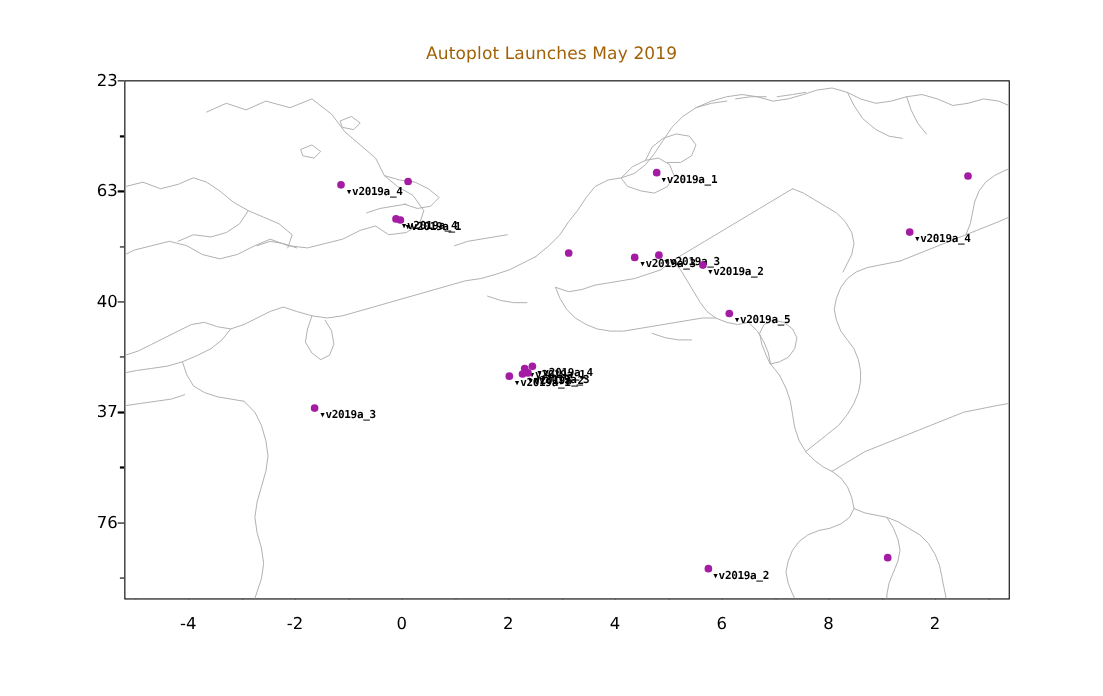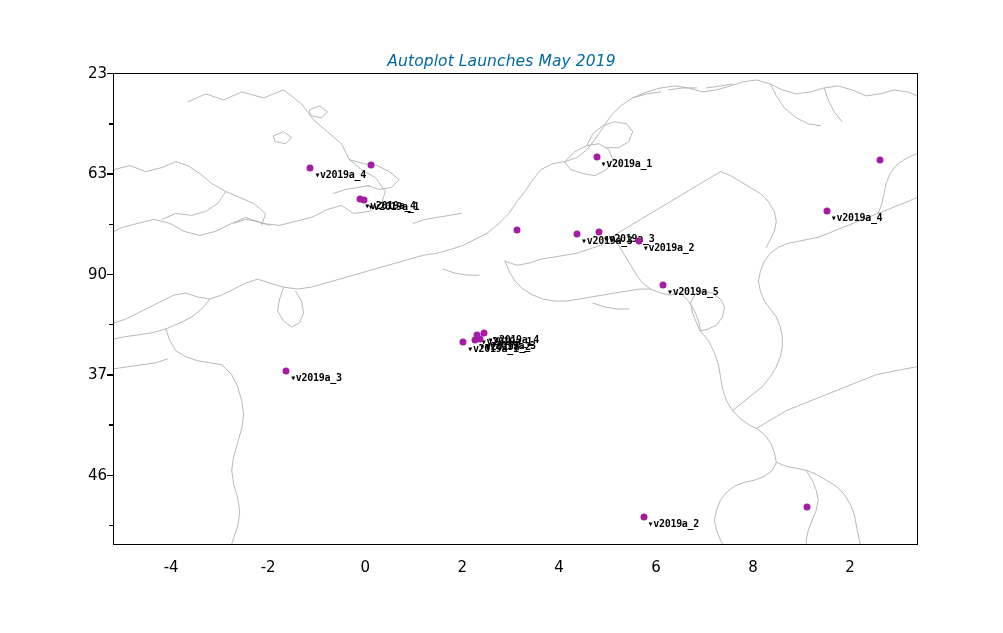--- a/index.html
+++ b/index.html
@@ -1,22 +1,22 @@
 <!DOCTYPE html>
 <html><head>
 <meta charset="utf-8">
 <style>
   html,body{margin:0;padding:0;background:#ffffff;}
   body{width:1003px;height:633px;position:relative;overflow:hidden;
        font-family:"DejaVu Sans",sans-serif;color:#000;}
 
   #figure{position:absolute;left:0;top:0;width:1003px;height:633px;background:#fff;}
 
-  #title{position:absolute;left:0;top:52px;width:1003px;text-align:center;
-         font-size:15.5px;color:#0369a1;letter-spacing:.1px;font-style:italic;}
+  #title{position:absolute;left:0;top:40px;width:1003px;text-align:center;
+         font-size:15.5px;color:#a16207;letter-spacing:.1px;}
 
   
   #axes{position:absolute;left:113px;top:73px;width:805px;height:472px;
         border:1.3px solid #000;background:#fff;box-sizing:border-box;}
 
   #mapsvg{position:absolute;left:0;top:0;width:100%;height:100%;display:block;}
 
   .tick-label{position:absolute;font-size:15px;color:#000;white-space:nowrap;}
   .ytick-label{right:0;transform:translateY(-50%);text-align:right;}
   .xtick-label{transform:translateX(-50%);top:0;text-align:center;}
@@ -39,23 +39,23 @@
             letter-spacing:-0.3px;}
 </style>
 </head>
 <body>
 
 <div id="figure">
 
   <div id="title">Autoplot Launches May 2019</div>
 
   <div id="ylabels">
-      <div class="tick-label ytick-label" style="top: 401.702px;">46</div>
+      <div class="tick-label ytick-label" style="top: 401.702px;">76</div>
       <div class="tick-label ytick-label" style="top: 301.277px;">37</div>
-      <div class="tick-label ytick-label" style="top: 200.851px;">90</div>
+      <div class="tick-label ytick-label" style="top: 200.851px;">40</div>
       <div class="tick-label ytick-label" style="top: 100.426px;">63</div>
       <div class="tick-label ytick-label" style="top: 0px;">23</div>
     </div>
   <div id="xlabels">
       <div class="tick-label xtick-label" style="left: 58.1928px;">-4</div>
       <div class="tick-label xtick-label" style="left: 155.181px;">-2</div>
       <div class="tick-label xtick-label" style="left: 252.169px;">0</div>
       <div class="tick-label xtick-label" style="left: 349.157px;">2</div>
       <div class="tick-label xtick-label" style="left: 446.145px;">4</div>
       <div class="tick-label xtick-label" style="left: 543.133px;">6</div>

